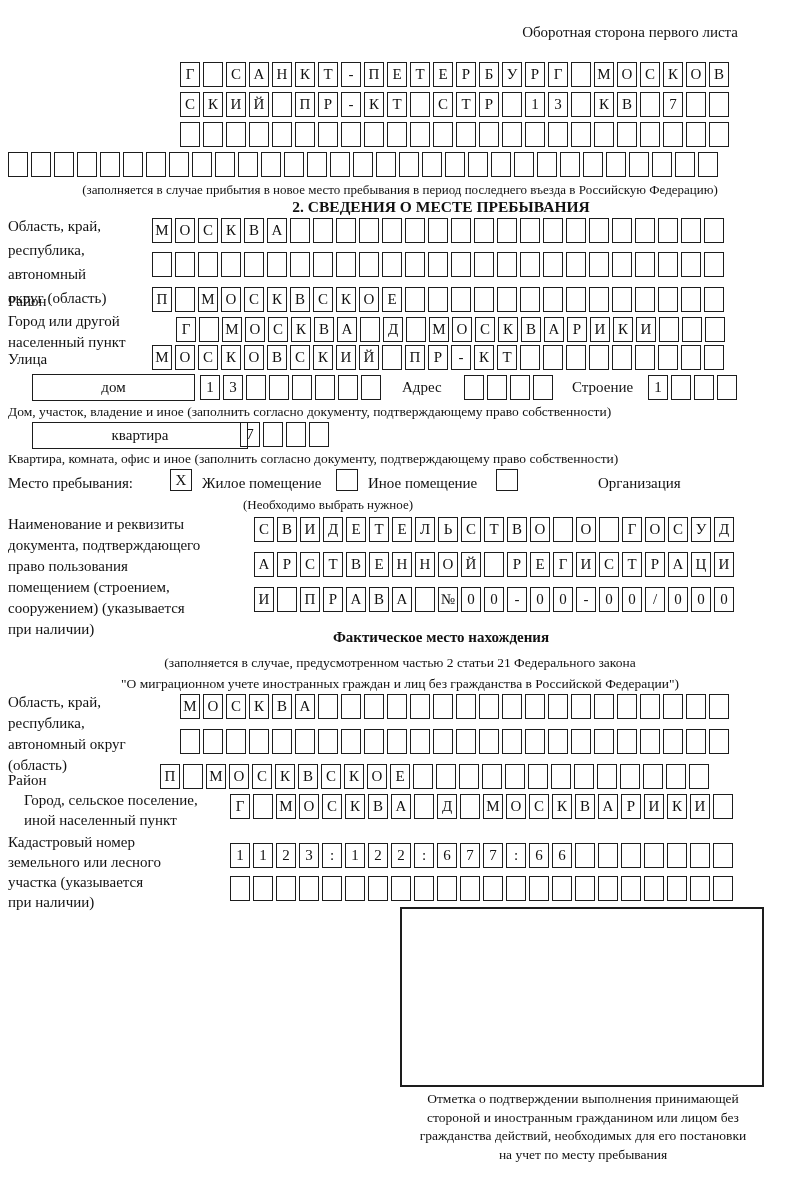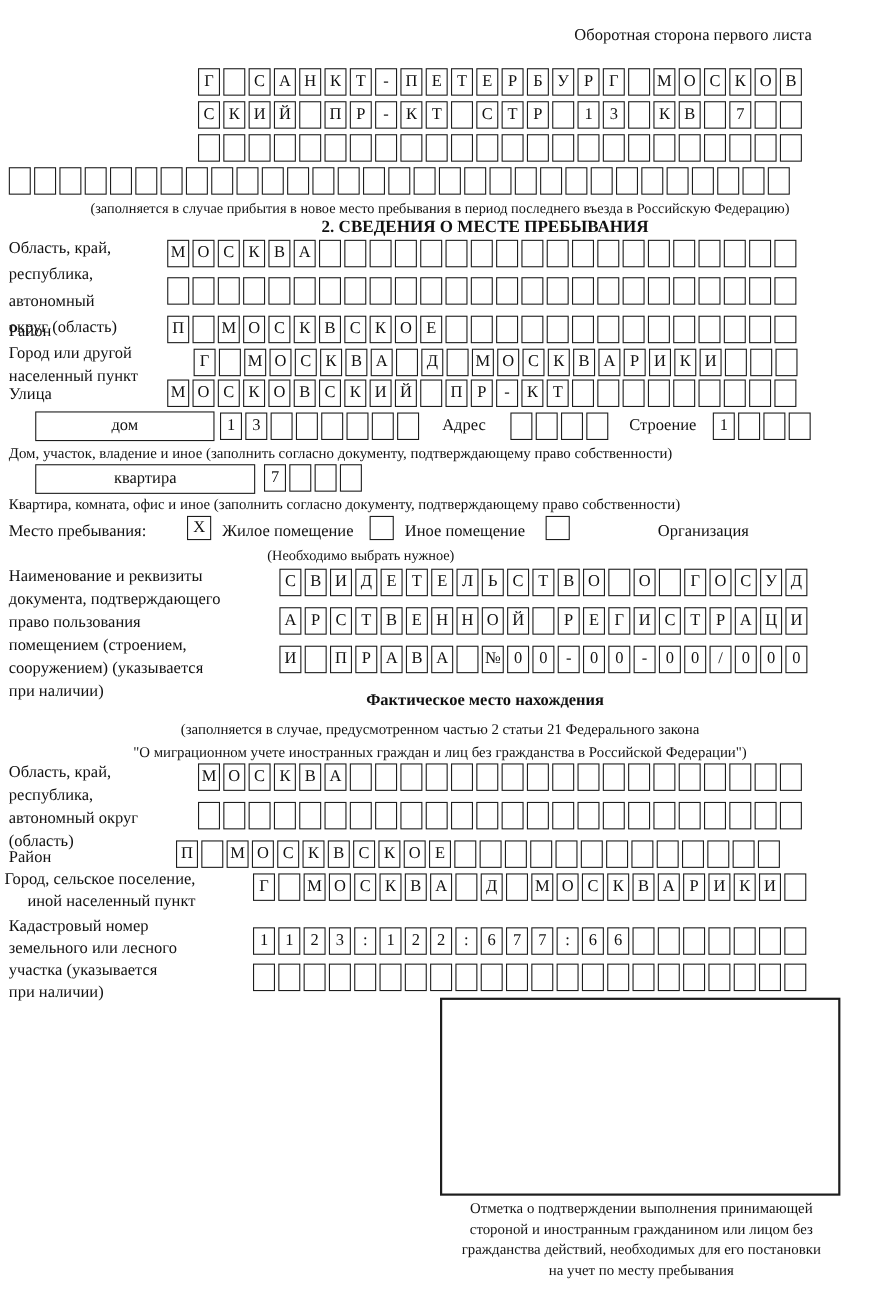--- a/index.html
+++ b/index.html
@@ -313,21 +313,21 @@
     </div>
   <div class="abs label" style="left:572px;top:375px;">Строение</div>
   <div class="boxrow" style="left:648px;top:375px;">
       <span class="box">1</span>
       <span class="box"></span>
       <span class="box"></span>
       <span class="box"></span>
     </div>
   <div class="abs" style="left:8px;top:404px;font-size:13.5px;">Дом, участок, владение и иное (заполнить согласно документу, подтверждающему право собственности)</div>
 
-  <div class="field" style="left:32px;top:422px;width:200px;">квартира</div>
+  <div class="field" style="left:32px;top:422px;width:216px;">квартира</div>
   <div class="boxrow" style="left:240px;top:422px;">
       <span class="box">7</span>
       <span class="box"></span>
       <span class="box"></span>
       <span class="box"></span>
     </div>
   <div class="abs" style="left:8px;top:451px;font-size:13.5px;">Квартира, комната, офис и иное (заполнить согласно документу, подтверждающему право собственности)</div>
 
   <div class="abs label" style="left:8px;top:471px;">Место пребывания:</div>
   <div class="boxrow cbrow" style="left:170px;top:469px;">
@@ -502,21 +502,21 @@
       <span class="box"></span>
       <span class="box"></span>
       <span class="box"></span>
       <span class="box"></span>
       <span class="box"></span>
       <span class="box"></span>
       <span class="box"></span>
       <span class="box"></span>
     </div>
 
-  <div class="abs label" style="left:4px;top:790px;line-height:20px;text-align:right;">Город, сельское поселение,
+  <div class="abs label" style="left:24px;top:790px;line-height:20px;">Город, сельское поселение,
 иной населенный пункт</div>
   <div class="boxrow" style="left:230px;top:794px;">
       <span class="box">Г</span>
       <span class="box"></span>
       <span class="box">М</span>
       <span class="box">О</span>
       <span class="box">С</span>
       <span class="box">К</span>
       <span class="box">В</span>
       <span class="box">А</span>

